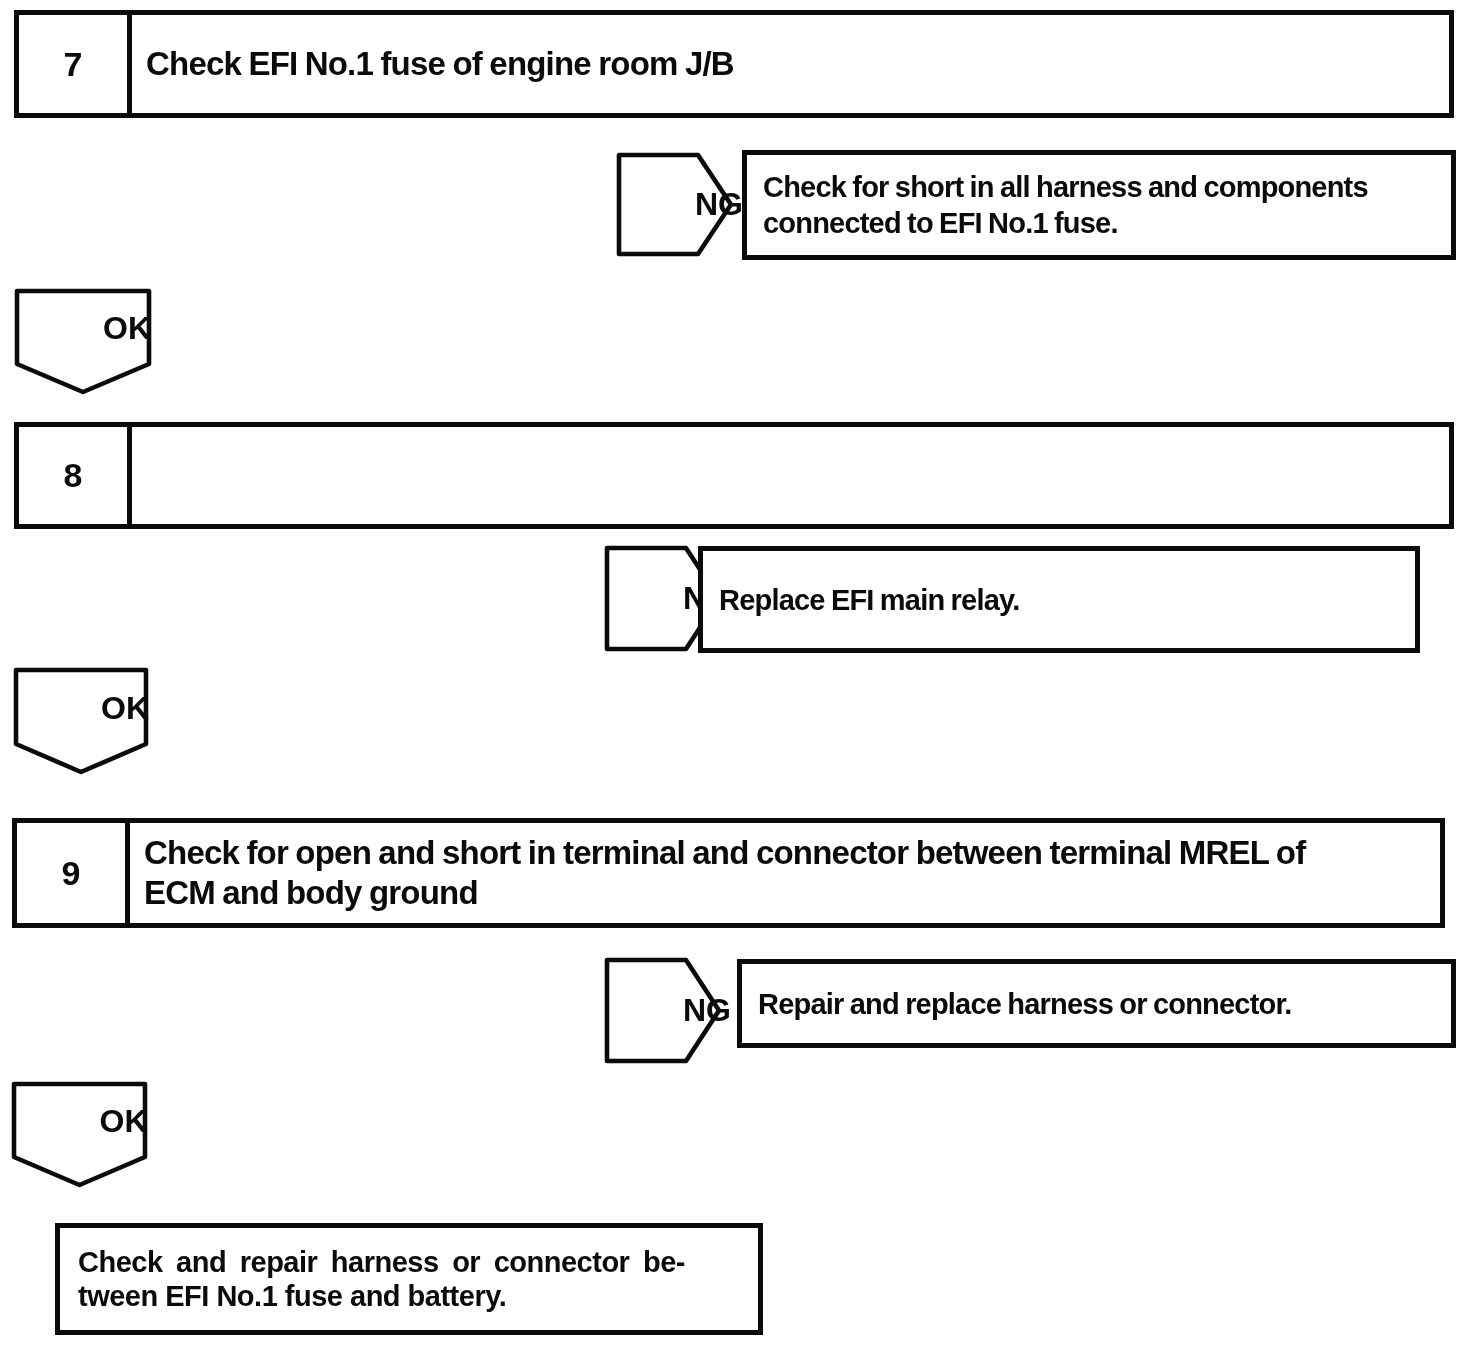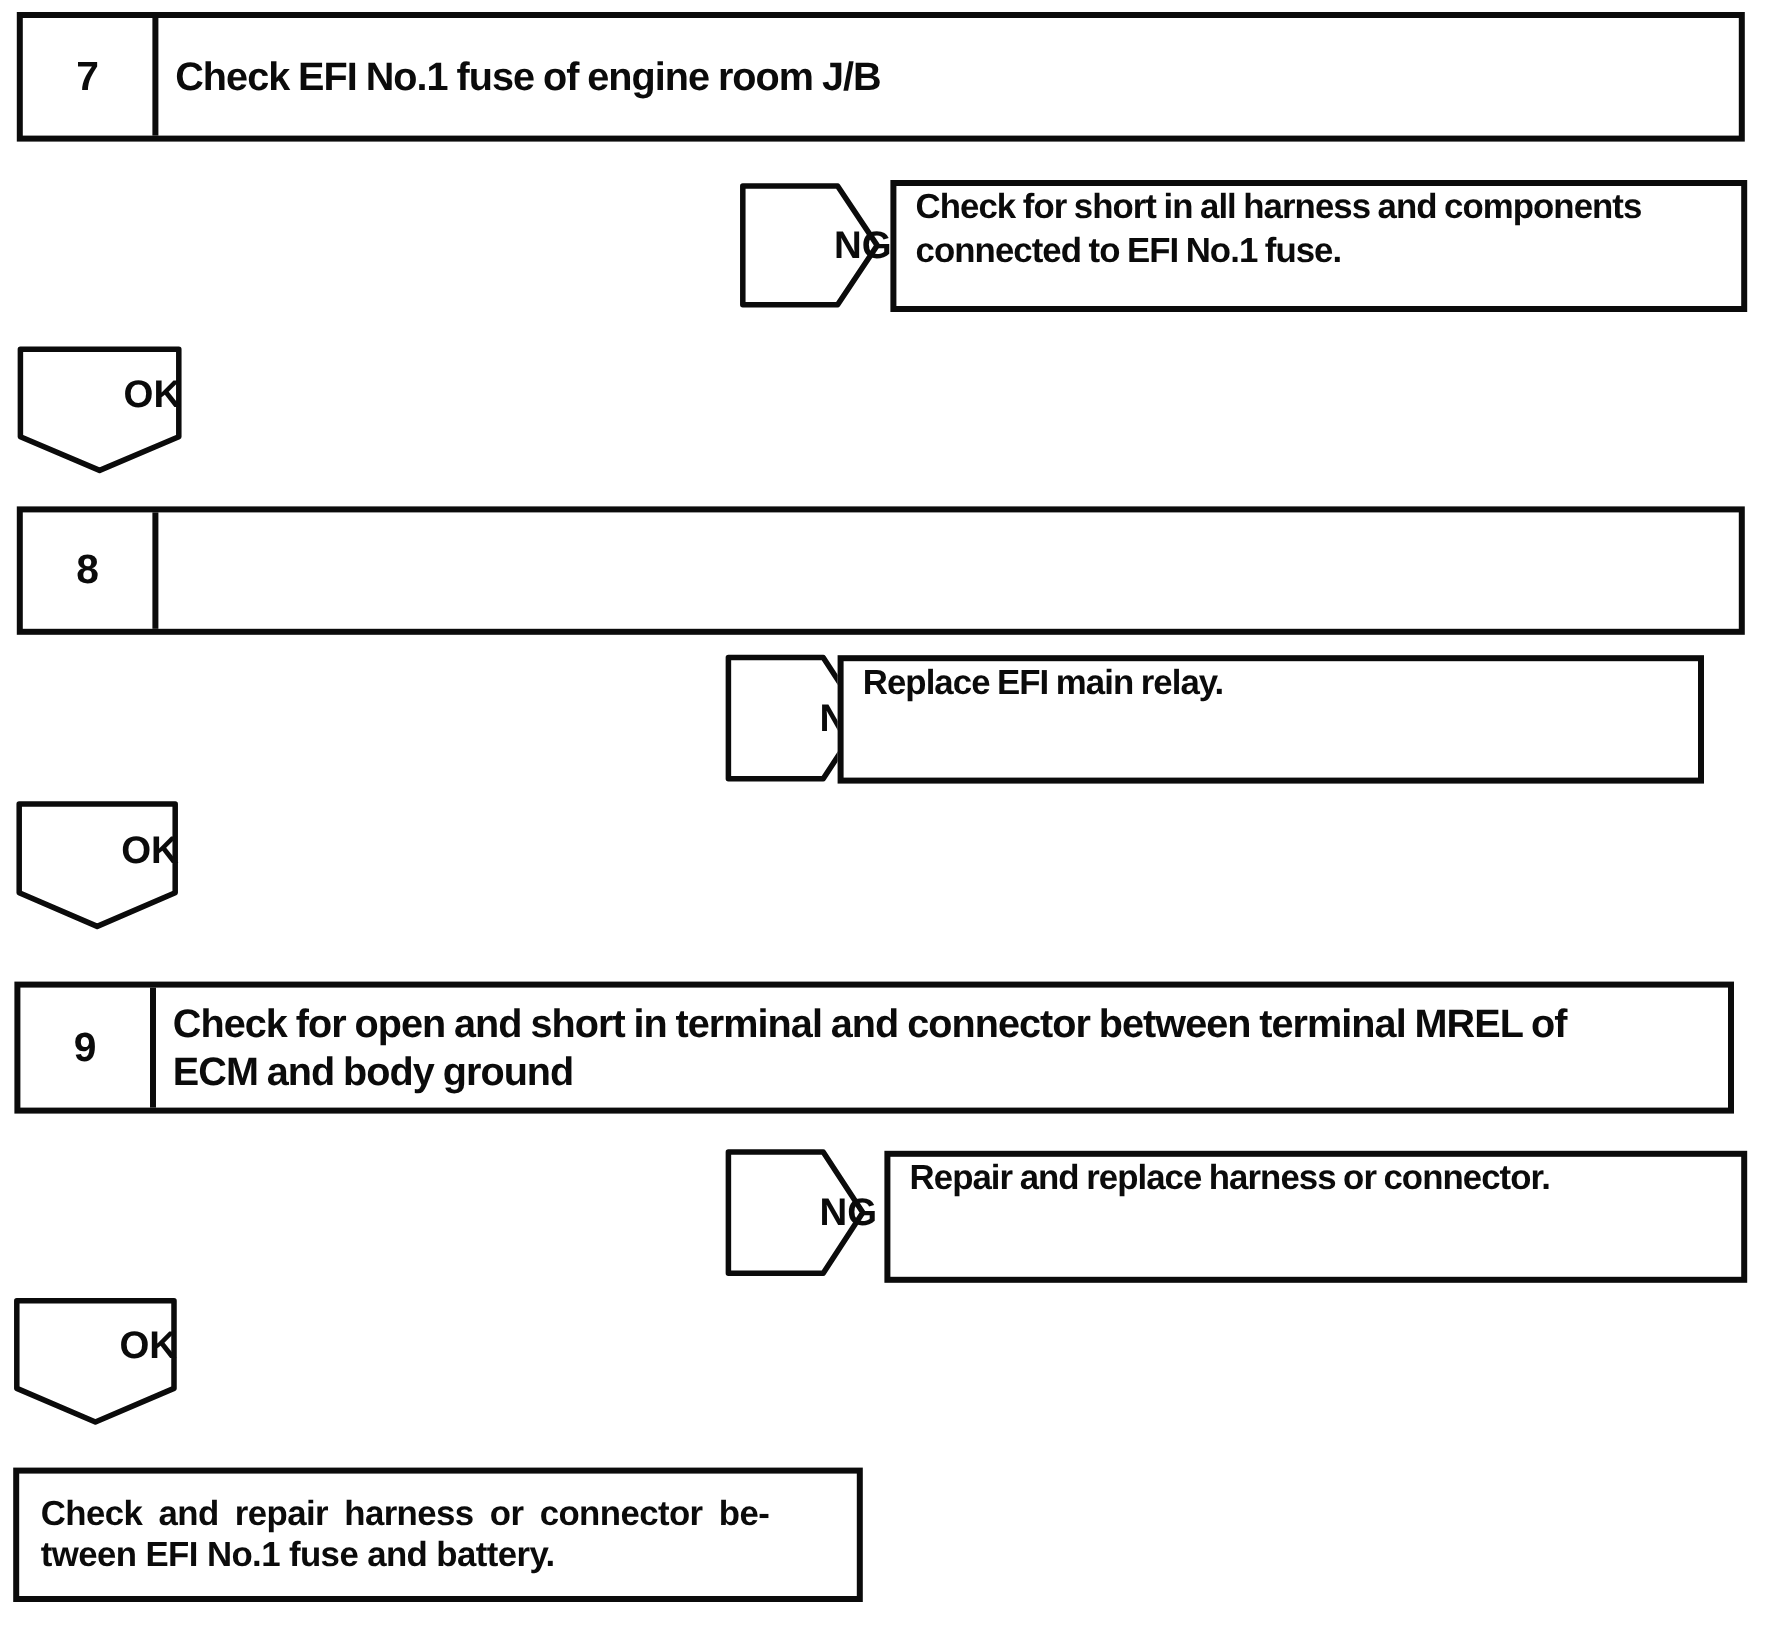--- a/index.html
+++ b/index.html
@@ -26,30 +26,30 @@
   .pent { position:absolute; }
   .pent svg { position:absolute; left:0; top:0; width:100%; height:100%; display:block; }
   .pent polygon { fill:#ffffff; stroke:#0b0b0b; stroke-width:4.6; stroke-linejoin:round; }
   .pent .lbl {
     position:absolute; left:0; top:0; width:100%; height:100%;
     display:flex; align-items:center; justify-content:center; font-size:32px;padding-left:44px;
   }
   .ok-pent .lbl { height:76%; }
   .action-box {
     position:absolute; box-sizing:border-box; background:#fff;
-    border:5px solid #0b0b0b; display:flex; align-items:flex-start;
+    border:5px solid #0b0b0b; display:flex; align-items:center;
     padding:0 20px 0 16px; font-size:29px; line-height:36px;
     letter-spacing:-0.8px; word-spacing:-1px; white-space:pre-line;
   }
   
   .result-box {
     position:absolute; box-sizing:border-box; background:#fff;
     border:5px solid #0b0b0b; display:flex; flex-direction:column;
     justify-content:center; padding:0 14px 0 18px;
-    font-size:29px; line-height:34px; letter-spacing:-0.5px;
+    font-size:29px; line-height:34px; letter-spacing:-0.5px;margin-left:44px;
   }
   .result-line-1 { display:block; word-spacing:6px; }
   .result-line-2 { display:block; }
 </style>
 </head>
 <body>
 
 <div class="page">
 
   <div class="step-box" style="left:14px; top:10px; width:1440px; height:108px;">
@@ -101,21 +101,21 @@
     <div class="title-cell">Check for open and short in terminal and connector between terminal MREL of
 ECM and body ground</div>
   </div>
 
   <div class="pent ng-pent" style="left:604px; top:957px; width:118px; height:107px;">
     <svg viewBox="0 0 118 107" preserveAspectRatio="none">
       <polygon points="3,3 82,3 115,53.5 82,104 3,104"></polygon>
     </svg>
     <span class="lbl">NG</span>
   </div>
-  <div class="action-box" style="left:737px; top:959px; width:719px; height:110px;">
+  <div class="action-box" style="left:737px; top:959px; width:719px; height:89px;">
     <span>Repair and replace harness or connector.</span>
   </div>
 
   <div class="pent ok-pent" style="left:11px; top:1081px; width:137px; height:107px;">
     <svg viewBox="0 0 137 107" preserveAspectRatio="none">
       <polygon points="3,3 134,3 134,76 68.5,104 3,76"></polygon>
     </svg>
     <span class="lbl">OK</span>
   </div>
 

